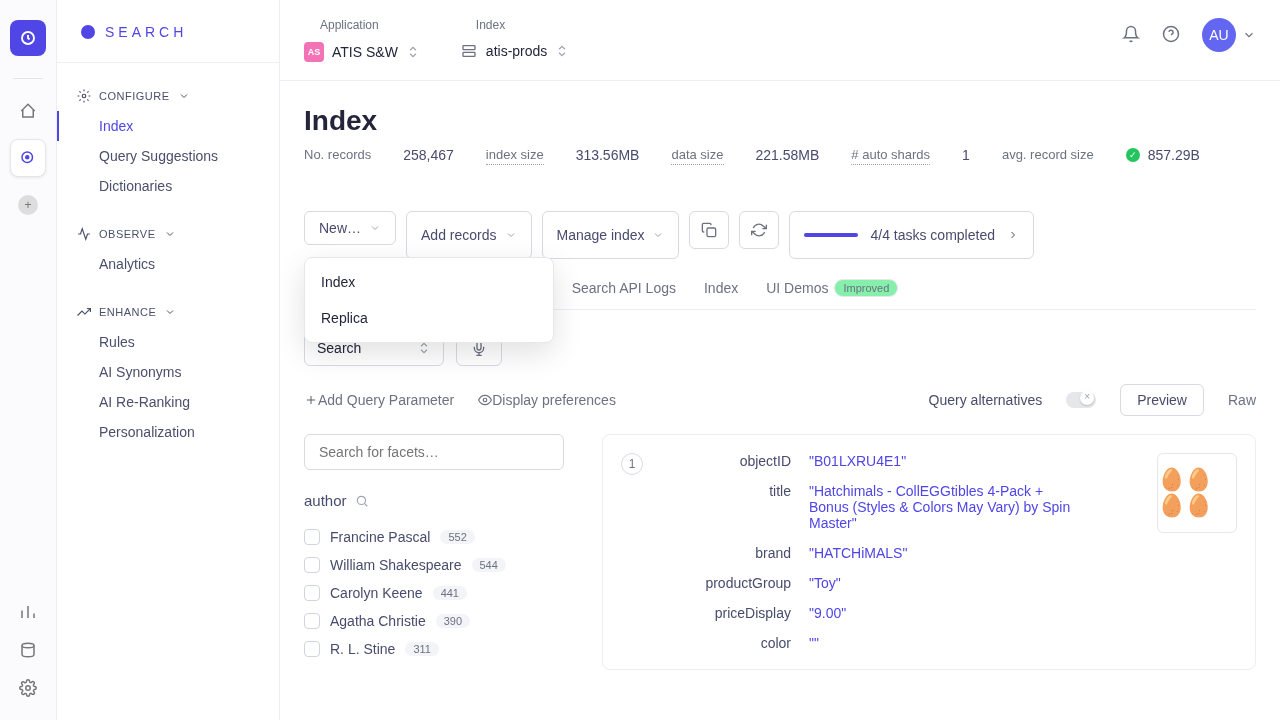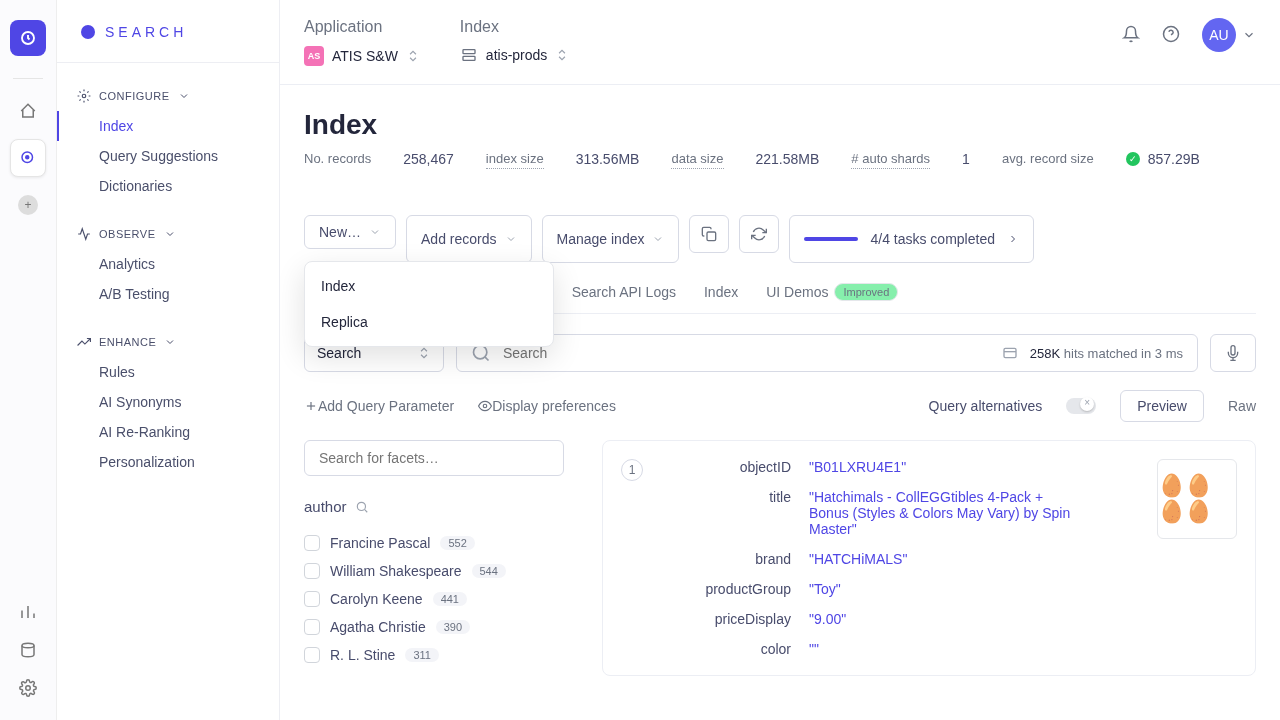--- a/index.html
+++ b/index.html
@@ -17,21 +17,21 @@
 .sidebar .brand .bsq { width: 14px; height: 14px; background: #4f46e5; border-radius: 50%; position: relative; }
 .sidebar .brand .txt { letter-spacing: 4px; font-weight: 500; color: #4f46e5; font-size: 14px; }
 .section-hdr { display: flex; align-items: center; gap: 8px; padding: 8px 20px; color: #4a4f6b; font-size: 11px; font-weight: 400; letter-spacing: 0.5px; }
 .section-hdr svg { color: #4a4f6b; }
 .nav-item { padding: 7px 20px 7px 40px; color: #4a4f6b; cursor: pointer; border-left: 2px solid transparent; }
 .nav-item.active { color: #4f46e5; border-left: 2px solid #4f46e5; font-weight: 500; }
 .section-gap { height: 18px; }
 .main { flex: 1; display: flex; flex-direction: column; overflow: hidden; }
 .topbar { display: flex; align-items: flex-start; padding: 18px 24px 14px; border-bottom: 1px solid #eceef4; gap: 40px; }
 .selgroup { display: flex; flex-direction: column; gap: 6px; }
-.selgroup .lbl { font-size: 16px; color: #6b7280; }
+.selgroup .lbl { font-size: 12px; color: #6b7280; margin-left: 16px; }
 .selgroup .sel { display: flex; align-items: center; gap: 8px; padding: 4px 0; color: #23263b; font-weight: 500; }
 .appbadge { width: 20px; height: 20px; background: #f472b6; border-radius: 4px; font-size: 9px; color: #fff; display: flex; align-items: center; justify-content: center; font-weight: 600; }
 .idxicon { width: 18px; height: 18px; display: flex; align-items: center; justify-content: center; color: #6b7280; }
 .chev-ud { width: 14px; color: #9ca3af; }
 .top-right { margin-left: auto; display: flex; align-items: center; gap: 22px; }
 .top-right .icn { color: #6b7280; }
 .avatar { width: 34px; height: 34px; background: #6366f1; border-radius: 50%; color: #fff; display: flex; align-items: center; justify-content: center; font-weight: 500; font-size: 14px; }
 .content { padding: 24px; overflow: hidden; }
 .h1 { font-size: 28px; font-weight: 600; margin-bottom: 10px; }
 .statsrow { display: flex; gap: 32px; align-items: flex-start; color: #484c6c; font-size: 14px; margin-bottom: 18px; flex-wrap: wrap; }
@@ -149,21 +149,20 @@
     <div class="section-hdr">
       <svg width="14" height="14" viewBox="0 0 24 24" fill="none" stroke="currentColor" stroke-width="2">
           <path d="M22 12h-4l-3 9L9 3l-3 9H2"></path>
         </svg>
       <span>OBSERVE</span>
       <svg width="12" height="12" viewBox="0 0 24 24" fill="none" stroke="currentColor" stroke-width="2">
           <path d="M6 9l6 6 6-6"></path>
         </svg>
     </div>
     <div class="nav-item">Analytics</div>
-    <div class="nav-item">A/B Testing</div>
     <div class="section-gap"></div>
     <div class="section-hdr">
       <svg width="14" height="14" viewBox="0 0 24 24" fill="none" stroke="currentColor" stroke-width="2">
           <path d="M23 6l-9.5 9.5-5-5L1 18"></path>
           <path d="M17 6h6v6"></path>
         </svg>
       <span>ENHANCE</span>
       <svg width="12" height="12" viewBox="0 0 24 24" fill="none" stroke="currentColor" stroke-width="2">
           <path d="M6 9l6 6 6-6"></path>
         </svg>
@@ -296,32 +295,20 @@
         </div>
       </div>
 
       <div class="searchrow">
         <div class="searchmode">
           <span>Search</span>
           <svg class="chev-ud" width="12" height="18" viewBox="0 0 24 24" fill="none" stroke="#9ca3af" stroke-width="2">
               <path d="M7 15l5 5 5-5M7 9l5-5 5 5"></path>
             </svg>
         </div>
-        <div class="searchbox">
-          <svg width="20" height="20" viewBox="0 0 24 24" fill="none" stroke="currentColor" stroke-width="2">
-              <circle cx="11" cy="11" r="8"></circle>
-              <line x1="21" y1="21" x2="16.65" y2="16.65"></line>
-            </svg>
-          <input type="text" placeholder="Search" style="">
-          <svg width="16" height="16" viewBox="0 0 24 24" fill="none" stroke="#9ca3af" stroke-width="2" style="margin-right:12px;">
-              <rect x="3" y="5" width="18" height="14" rx="2"></rect>
-              <line x1="3" y1="10" x2="21" y2="10"></line>
-            </svg>
-          <span class="hits"><b>258K</b> <span>hits matched in 3 ms</span></span>
-        </div>
         <div class="micbtn">
             <svg width="16" height="16" viewBox="0 0 24 24" fill="none" stroke="currentColor" stroke-width="2">
               <path d="M12 1a3 3 0 0 0-3 3v8a3 3 0 0 0 6 0V4a3 3 0 0 0-3-3z"></path>
               <path d="M19 10v2a7 7 0 0 1-14 0v-2M12 19v4M8 23h8"></path>
             </svg>
           </div>
       </div>
 
       <div class="optrow">
         <div class="ghostbtn">

